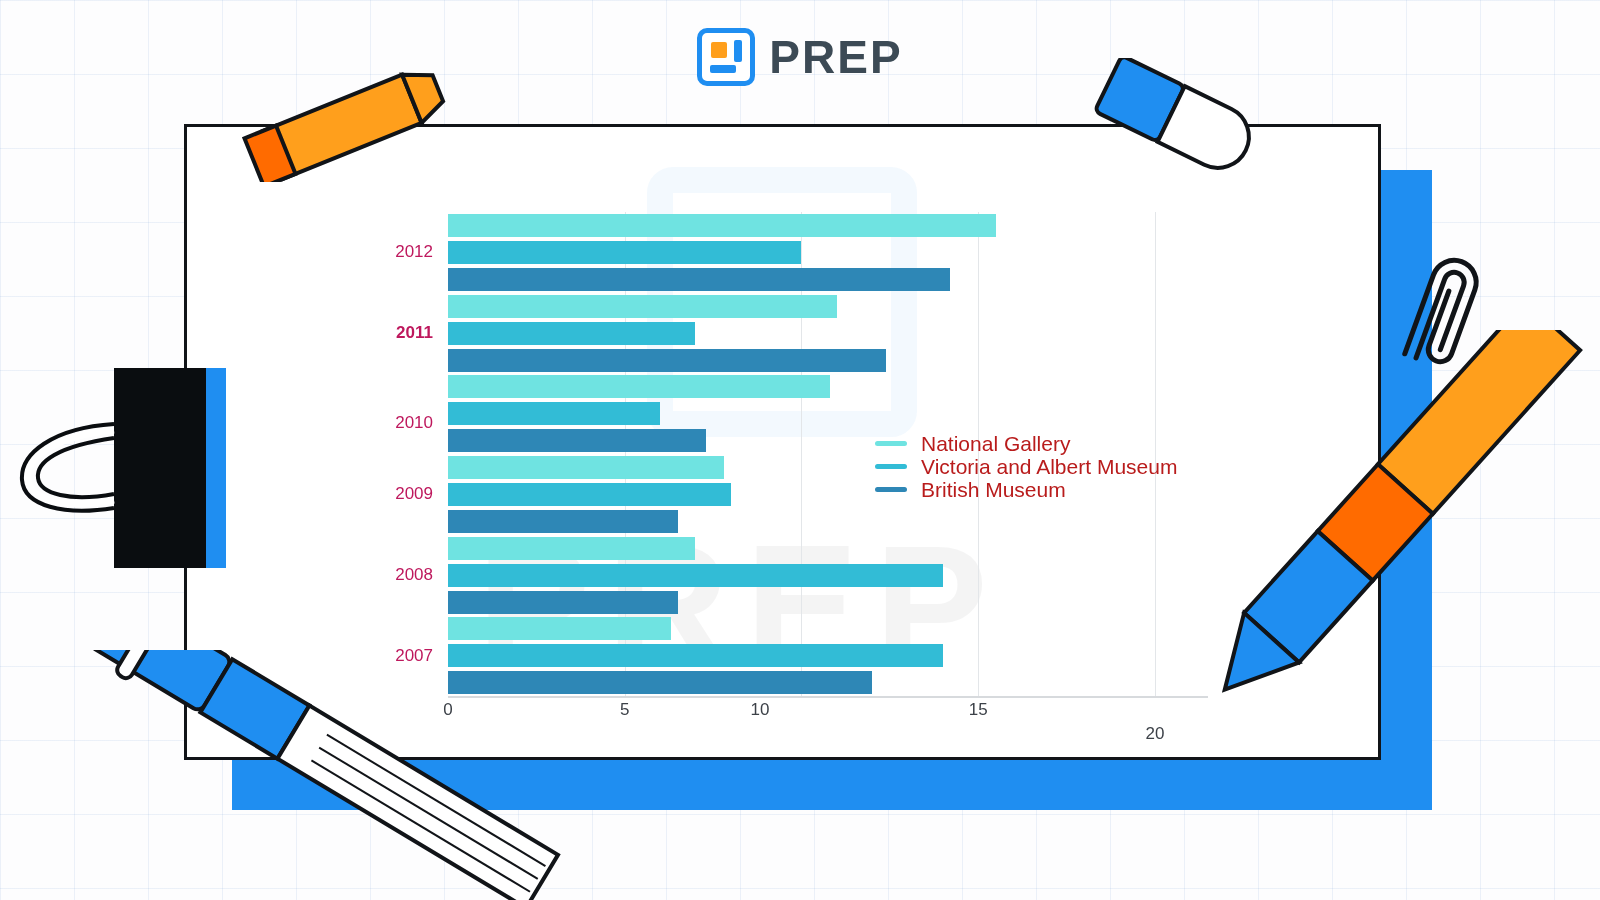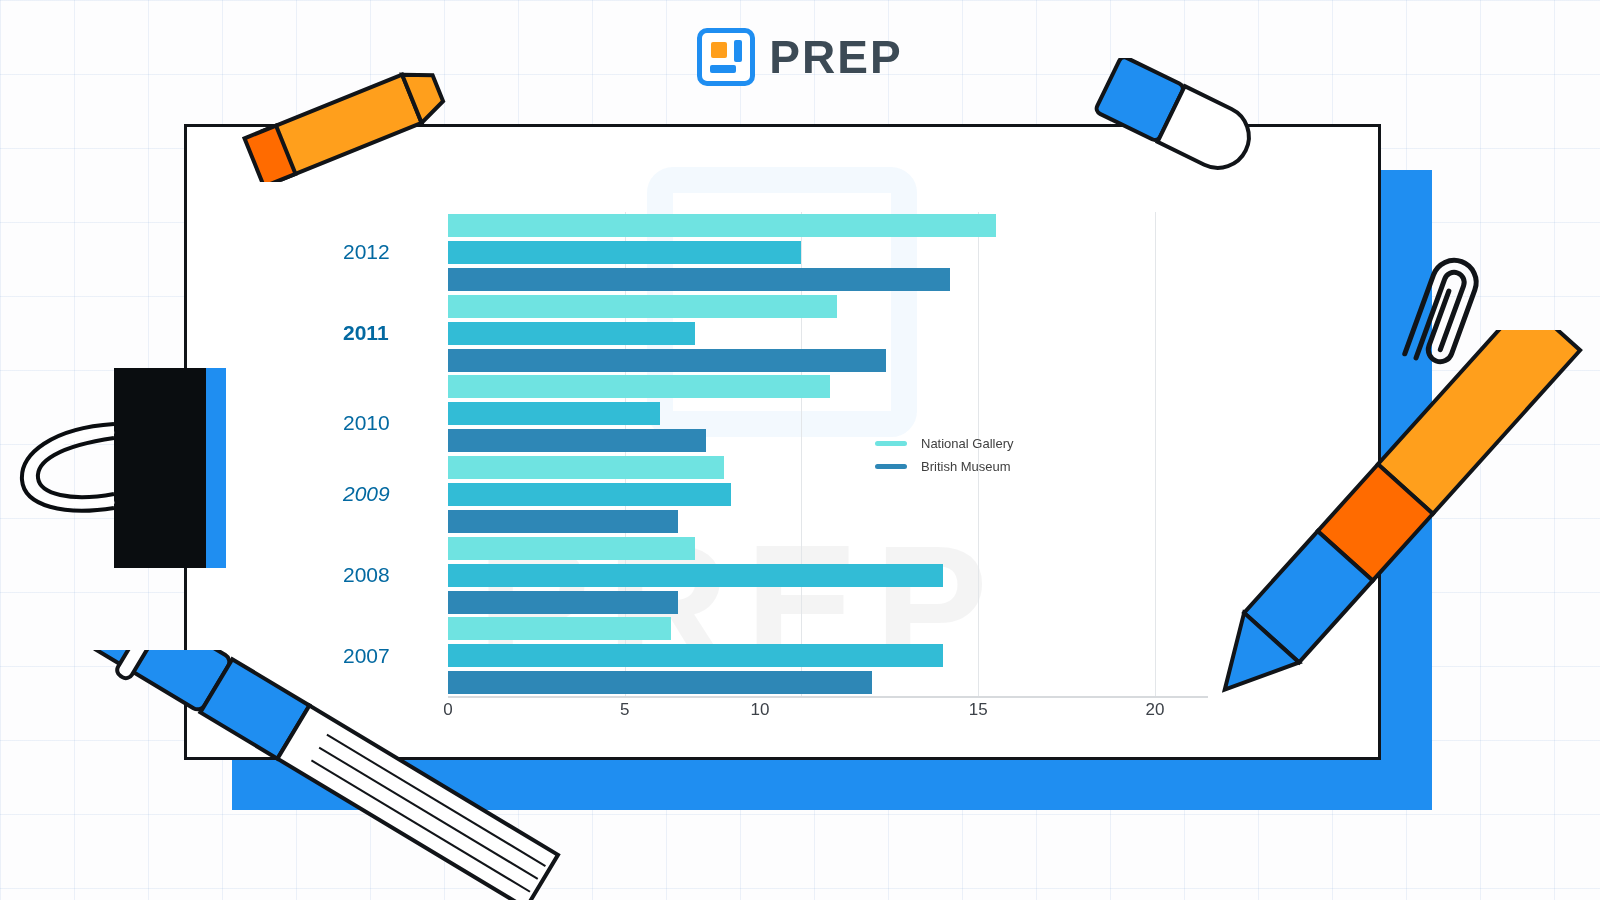--- a/index.html
+++ b/index.html
@@ -123,22 +123,23 @@
   }
   .xtick {
     position: absolute;
     top: 700px;
     font-size: 17px;
     color: #3c4148;
     transform: translateX(-50%);
   }
   .ylabel {
     position: absolute;
-    font-size: 21px;
-    color: #0369a1;
+    font-size: 17px;
+    color: #be185d;
+    text-align: right;
     width: 90px;
     transform: translateY(-50%);
   }
   .bar {
     position: absolute;
     height: 23px;
   }
   .bar.s0 { background: #6fe3e1; }
   .bar.s1 { background: #32bcd6; }
   .bar.s2 { background: #2e87b6; }
@@ -148,21 +149,21 @@
     position: absolute;
     left: 875px; top: 432px;
   }
   #legend .row {
     display: flex; align-items: center;
     height: 23px; margin-bottom: 0px;
   }
   #legend .swatch {
     width: 32px; height: 5px; border-radius: 3px; margin-right: 14px;
   }
-  #legend .lbl { font-size: 13px; color: #404040; }
+  #legend .lbl { font-size: 21px; color: #b91c1c; }
 
   
   .deco { position: absolute; }
 
   
   #hl {
     left: 238px; top: 62px;
     width: 222px; height: 120px;
     transform: rotate(0deg);
   }
@@ -228,20 +229,24 @@
       <div class="bar s2" title="British Museum 2012: 14.2" style="top: 55.8333px; left: 0px; width: 501.953px;"></div>
     </div>
   <div class="axis-bottom"></div>
 
   <div id="legend">
       <div class="row">
         <span class="swatch" style="background: rgb(111, 227, 225);"></span>
         <span class="lbl">National Gallery</span>
       </div>
       <div class="row">
+        <span class="swatch" style="background: rgb(50, 188, 214);"></span>
+        <span class="lbl">Victoria and Albert Museum</span>
+      </div>
+      <div class="row">
         <span class="swatch" style="background: rgb(46, 135, 182);"></span>
         <span class="lbl">British Museum</span>
       </div>
     </div>
 
   <svg class="deco" id="hl" viewBox="0 0 222 120">
     <g transform="rotate(-22 111 60)">
       <rect x="28" y="36" width="150" height="52" fill="#ff9f1c" stroke="#111418" stroke-width="4"></rect>
       <rect x="8" y="36" width="34" height="52" fill="#ff6b00" stroke="#111418" stroke-width="4"></rect>
       <path d="M178 36 L206 48 L206 76 L178 88 Z" fill="#ff9f1c" stroke="#111418" stroke-width="4"></path>
@@ -288,20 +293,20 @@
       <line x1="260" y1="105" x2="515" y2="105" stroke="#111418" stroke-width="2"></line>
       <line x1="260" y1="120" x2="515" y2="120" stroke="#111418" stroke-width="2"></line>
       <rect x="46" y="56" width="16" height="90" rx="7" fill="#ffffff" stroke="#111418" stroke-width="4"></rect>
     </g>
   </svg>
 
 <div class="xtick" style="left: 448px;">0</div>
     <div class="xtick" style="left: 624.744px;">5</div>
     <div class="xtick" style="left: 760px;">10</div>
     <div class="xtick" style="left: 978.233px;">15</div>
-    <div class="xtick" style="left: 1154.98px;">20</div>
+    <div class="xtick" style="left: 1154.98px; margin-top: 24px;">20</div>
     <div class="ylabel" style="left: 343px; top: 655.667px;">2007</div>
     <div class="ylabel" style="left: 343px; top: 575px;">2008</div>
-    <div class="ylabel" style="left: 343px; top: 494.333px; font-style: italic;">2009</div>
+    <div class="ylabel" style="left: 343px; top: 494.333px;">2009</div>
     <div class="ylabel" style="left: 343px; top: 413.667px; margin-top: 9px;">2010</div>
     <div class="ylabel" style="left: 343px; top: 333px; font-weight: bold;">2011</div>
     <div class="ylabel" style="left: 343px; top: 252.333px;">2012</div>
   </div>
 
 </body></html>

